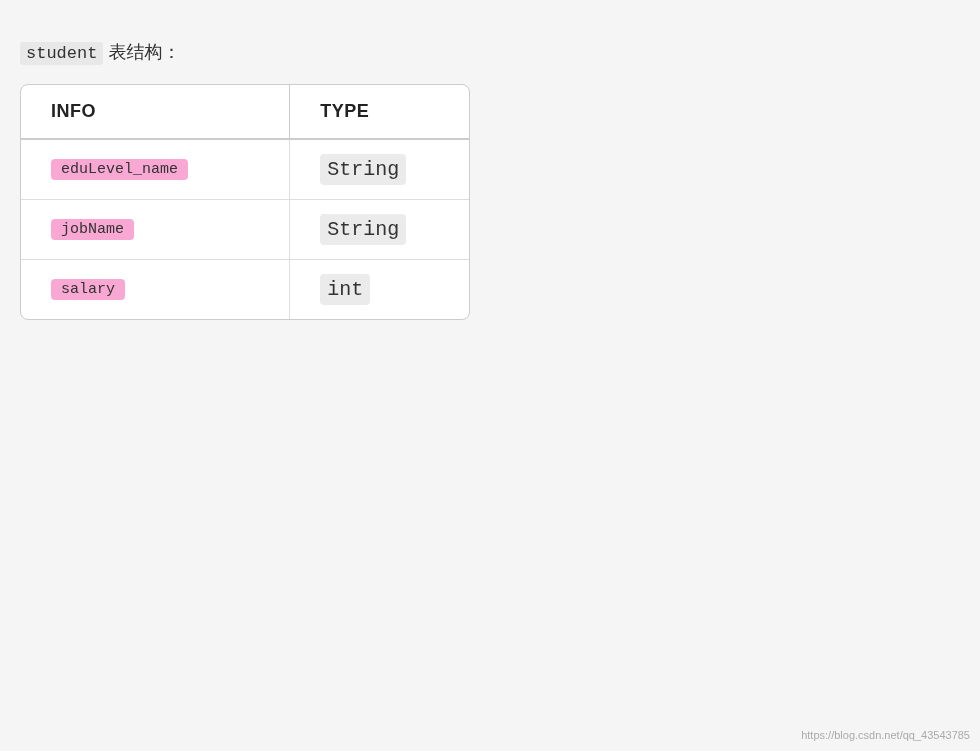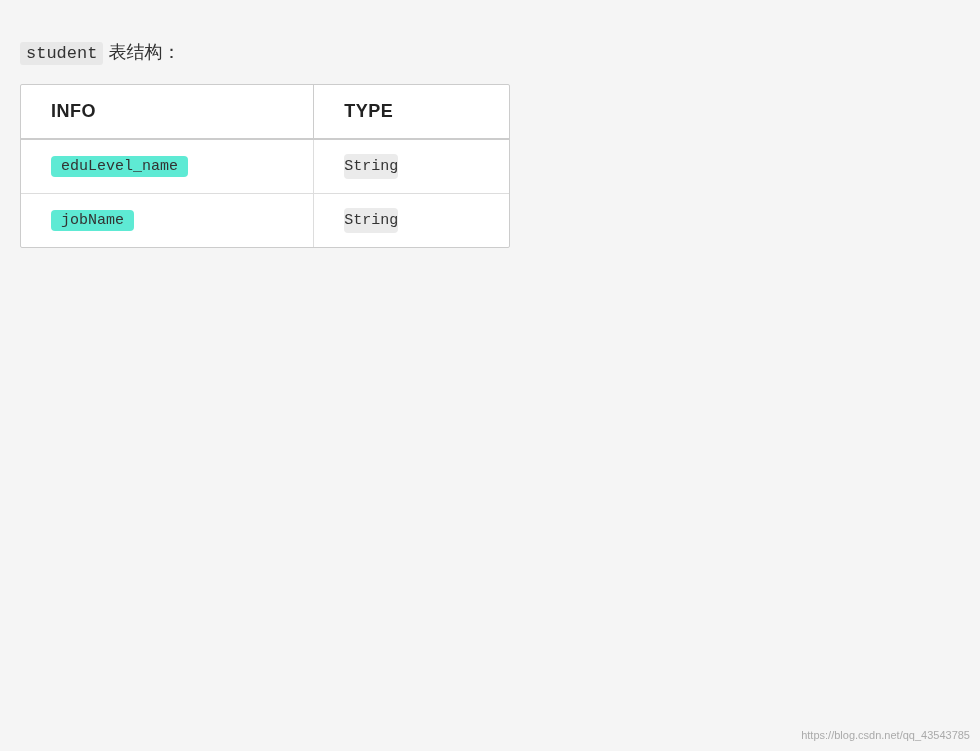--- a/index.html
+++ b/index.html
@@ -26,22 +26,22 @@
     .title-code {
       font-family: 'Courier New', Courier, monospace;
       background-color: #e8e8e8;
       padding: 2px 6px;
       border-radius: 3px;
       font-size: 17px;
     }
 
     .table-container {
       border: 1px solid #ccc;
-      border-radius: 2px;
-      width: 490px;
+      border-radius: 8px;
+      width: 450px;
       background: #fff;
       overflow: hidden;
     }
 
     table {
       width: 100%;
       border-collapse: collapse;
     }
 
     thead tr {
@@ -74,35 +74,35 @@
       padding: 14px 30px;
       vertical-align: middle;
     }
 
     tbody td:first-child {
       border-right: 1px solid #ddd;
     }
 
     .field-badge {
       display: inline-block;
-      background-color: #5eead4;
+      background-color: #f9a8d4;
       border-radius: 4px;
       padding: 2px 10px;
       font-family: 'Courier New', Courier, monospace;
       font-size: 15px;
       color: #333;
     }
 
     .type-badge {
       display: inline-block;
       background-color: #ebebeb;
       border-radius: 4px;
-      padding: 4px 0;
+      padding: 4px 7px;
       font-family: 'Courier New', Courier, monospace;
-      font-size: 15px;
+      font-size: 20px;
       color: #333;
     }
 
     .watermark {
       position: fixed;
       bottom: 10px;
       right: 10px;
       font-size: 11px;
       color: #aaa;
     }
@@ -124,17 +124,21 @@
     </thead>
     <tbody id="table-body">
     <tr>
           <td><span class="field-badge">eduLevel_name</span></td>
           <td><span class="type-badge">String</span></td>
         </tr>
         <tr>
           <td><span class="field-badge">jobName</span></td>
           <td><span class="type-badge">String</span></td>
         </tr>
+        <tr>
+          <td><span class="field-badge">salary</span></td>
+          <td><span class="type-badge">int</span></td>
+        </tr>
       </tbody>
   </table>
 </div>
 
 <div class="watermark">https://blog.csdn.net/qq_43543785</div>
 
 </body></html>

